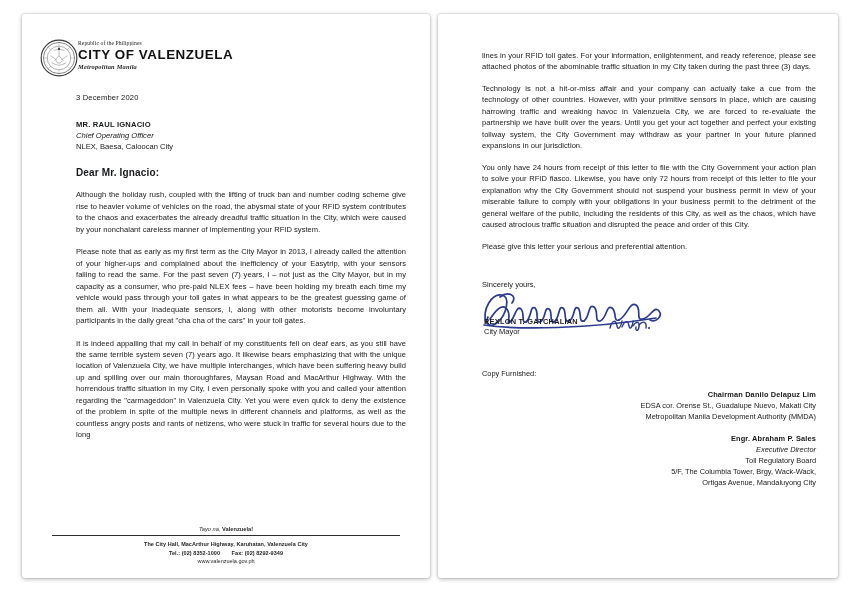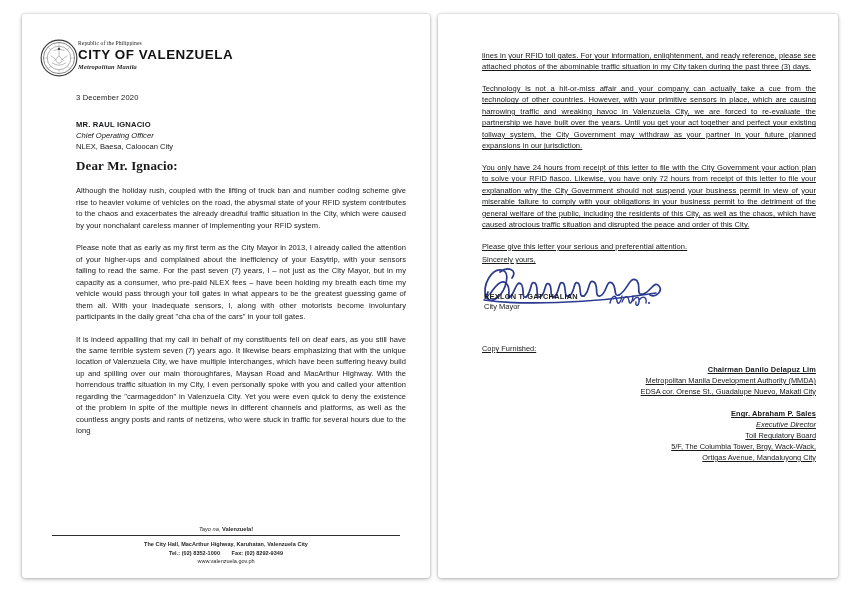--- a/index.html
+++ b/index.html
@@ -81,39 +81,38 @@
   .date {
     font-size: 7.6px;
     margin-top: 16px;
     letter-spacing: 0.15px;
   }
   .addr { margin-top: 18px; line-height: 1.42; font-size: 7.6px; }
   .addr .b { font-weight: bold; letter-spacing: 0.2px; }
   .addr .i { font-style: italic; }
 
   .salut {
-    margin-top: 6px;
-    font-weight: bold;
-    font-size: 13px;
+    margin-top: 15px;
+    font-weight: bold;
+    font-size: 10px;
     letter-spacing: 0.15px;
-    font-family: Liberation Serif, serif;
   }
 
   p.para {
     margin: 11px 0 0 0;
     font-size: 7.55px;
     line-height: 1.52;
     text-align: justify;
     letter-spacing: 0.04px;
   }
   #page-2 p.para { margin-top: 10px; }
-  #page-2 .body-col { padding-top: 26px; text-decoration: underline; }
-
-  
-  .signoff { margin-top: 3px; font-size: 7.55px; }
+  #page-2 .body-col { padding-top: 26px; }
+
+  
+  .signoff { margin-top: 28px; font-size: 7.55px; }
   .sig-wrap { position: relative; height: 44px; margin-top: 2px; }
   .sig-svg { position: absolute; left: -4px; top: -2px; }
   .sig-name {
     font-weight: bold;
     font-size: 7.4px;
     letter-spacing: 0.25px;
     position: absolute;
     bottom: 9px; left: 2px;
     color: #1b1b1b;
   }
@@ -261,22 +260,22 @@
             </g>
           </svg>
           <div class="sig-name">REXLON T. GATCHALIAN</div>
           <div class="sig-title">City Mayor</div>
         </div>
 
         <div class="cf-label">Copy Furnished:</div>
 
         <div class="cf-block">
           <div class="b">Chairman Danilo Delapuz Lim</div>
+          <div>EDSA cor. Orense St., Guadalupe Nuevo, Makati City</div>
           <div>Metropolitan Manila Development Authority (MMDA)</div>
-          <div>EDSA cor. Orense St., Guadalupe Nuevo, Makati City</div>
         </div>
 
         <div class="cf-block">
           <div class="b">Engr. Abraham P. Sales</div>
           <div class="i">Executive Director</div>
           <div>Toll Regulatory Board</div>
           <div>5/F, The Columbia Tower, Brgy, Wack-Wack,</div>
           <div>Ortigas Avenue, Mandaluyong City</div>
         </div>
 

